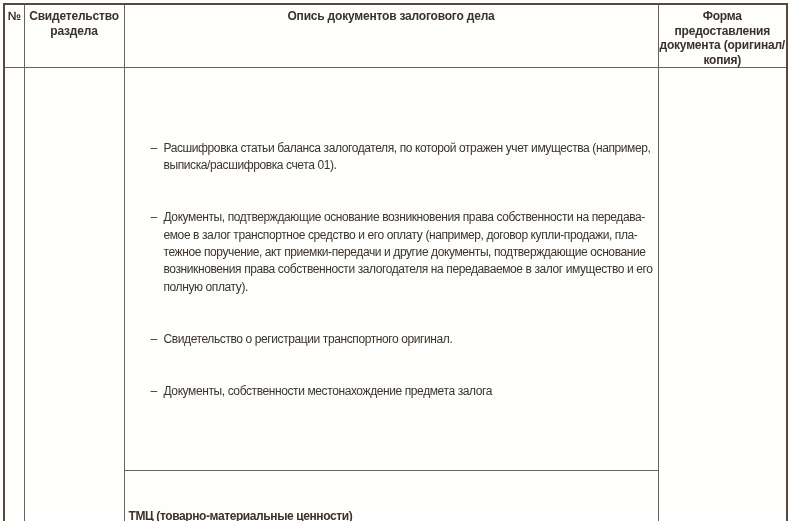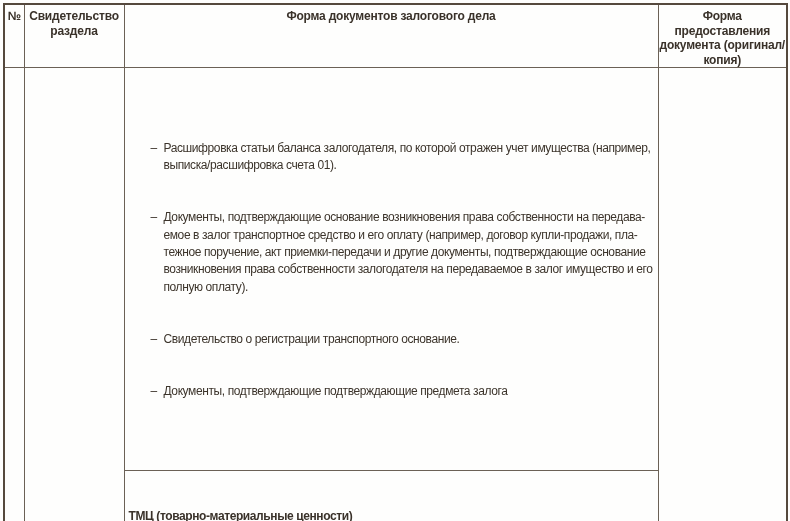--- a/index.html
+++ b/index.html
@@ -80,39 +80,39 @@
       <col style="width:20px">
       <col style="width:100px">
       <col style="width:534px">
       <col style="width:129px">
     </colgroup>
     <tbody>
         <tr style="height:45px">
       <th>№</th>
       <th>Свидетельство
 раздела</th>
-      <th>Форма документов залогового дела</th>
+      <th>Опись документов залогового дела</th>
       <th>Форма предоставления
 документа (оригинал/
 копия)</th>
     </tr>
     <tr style="height:157px">
       <td rowspan="2"></td>
       <td rowspan="2"></td>
       <td class="opis-cell body-text">
         <ul class="doc-list">
           <li>Расшифровка статьи баланса залогодателя, по которой отражен учет имущества (например,
 выписка/расшифровка счета 01).</li>
           <li>Документы, подтверждающие основание возникновения права собственности на передава-
 емое в залог транспортное средство и его оплату (например, договор купли-продажи, пла-
 тежное поручение, акт приемки-передачи и другие документы, подтверждающие основание
 возникновения права собственности залогодателя на передаваемое в залог имущество и его
 полную оплату).</li>
-          <li>Свидетельство о регистрации транспортного основание.</li>
-          <li>Документы, подтверждающие подтверждающие предмета залога</li>
+          <li>Свидетельство о регистрации транспортного оригинал.</li>
+          <li>Документы, собственности местонахождение предмета залога</li>
         </ul>
       </td>
       <td rowspan="2"></td>
     </tr>
     <tr style="height:244px">
       <td class="opis-cell body-text">
         <div class="tmc-heading">ТМЦ (товарно-материальные ценности)</div>
         
       </td>
     </tr>

